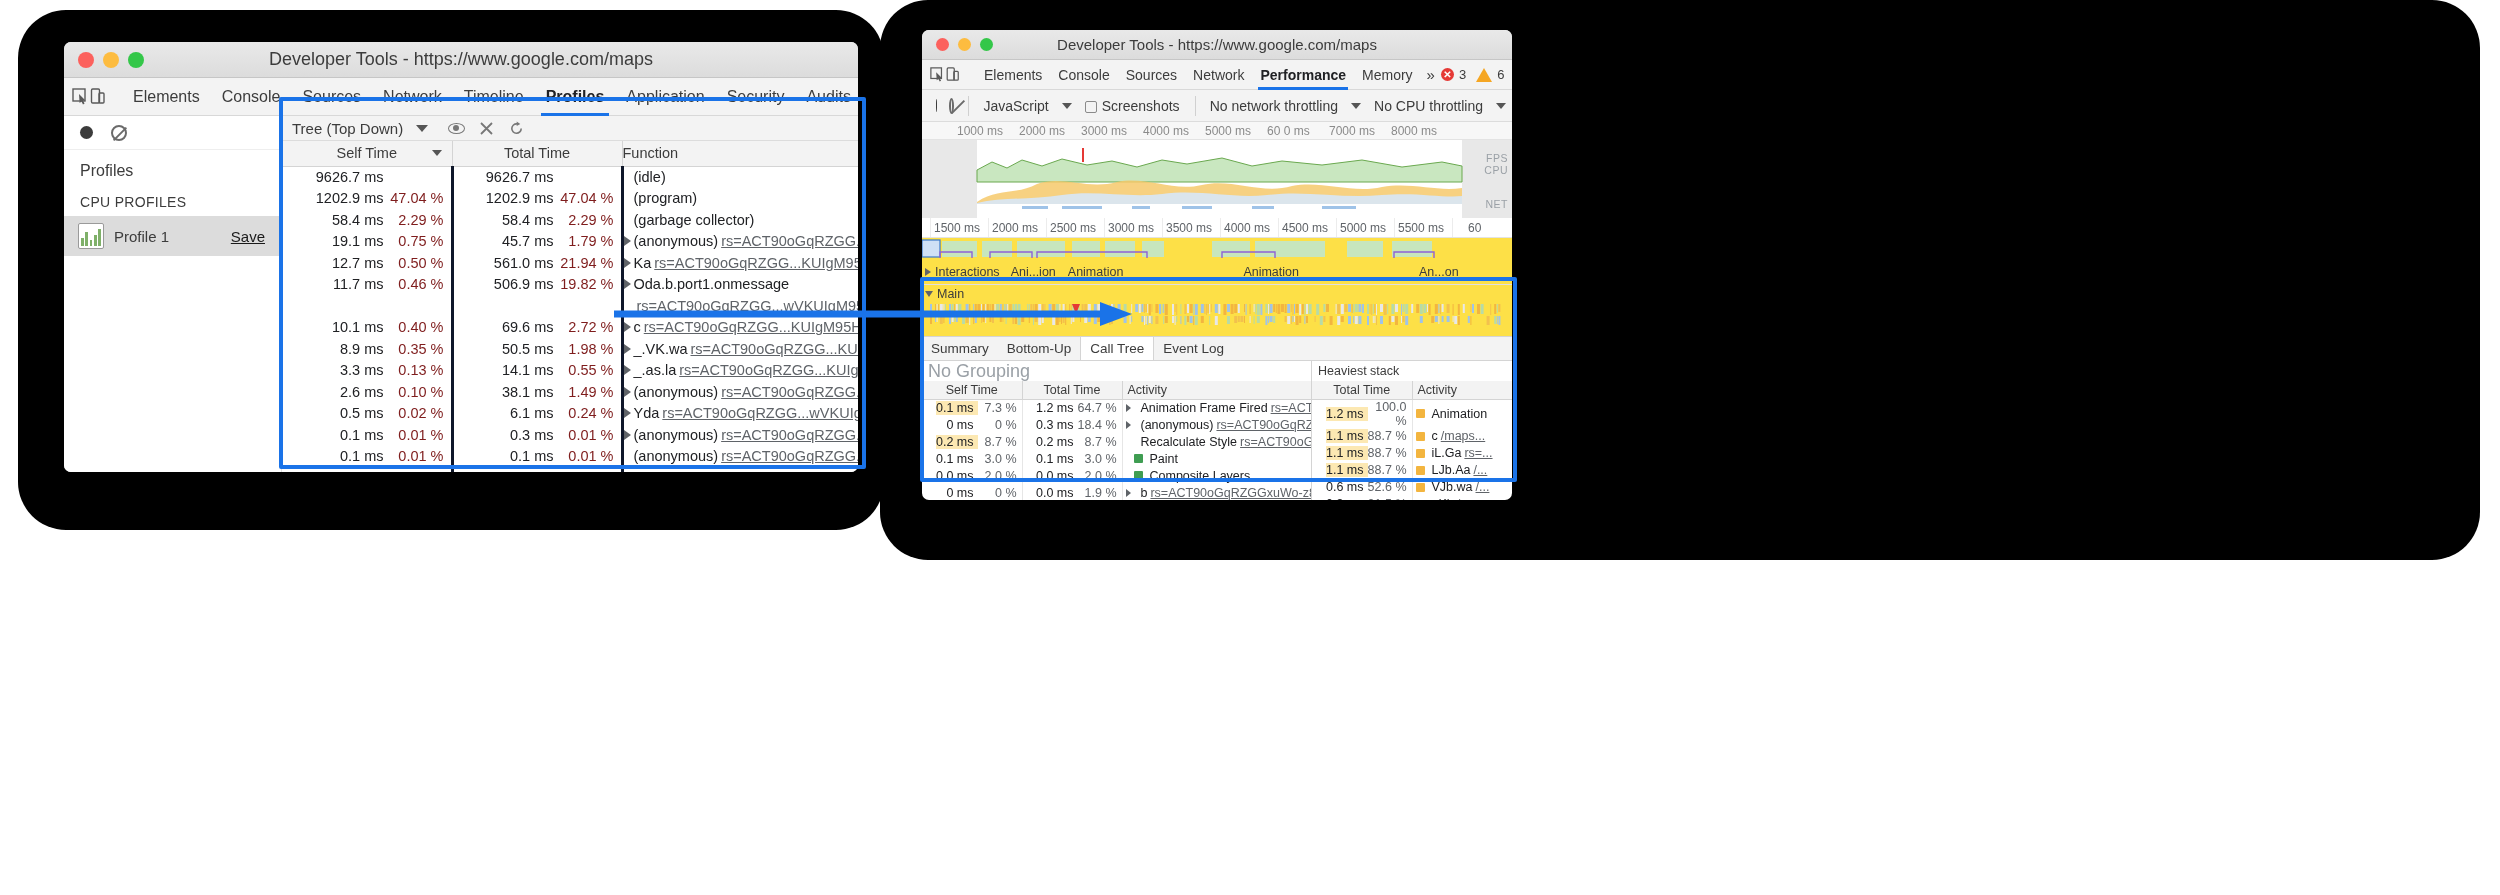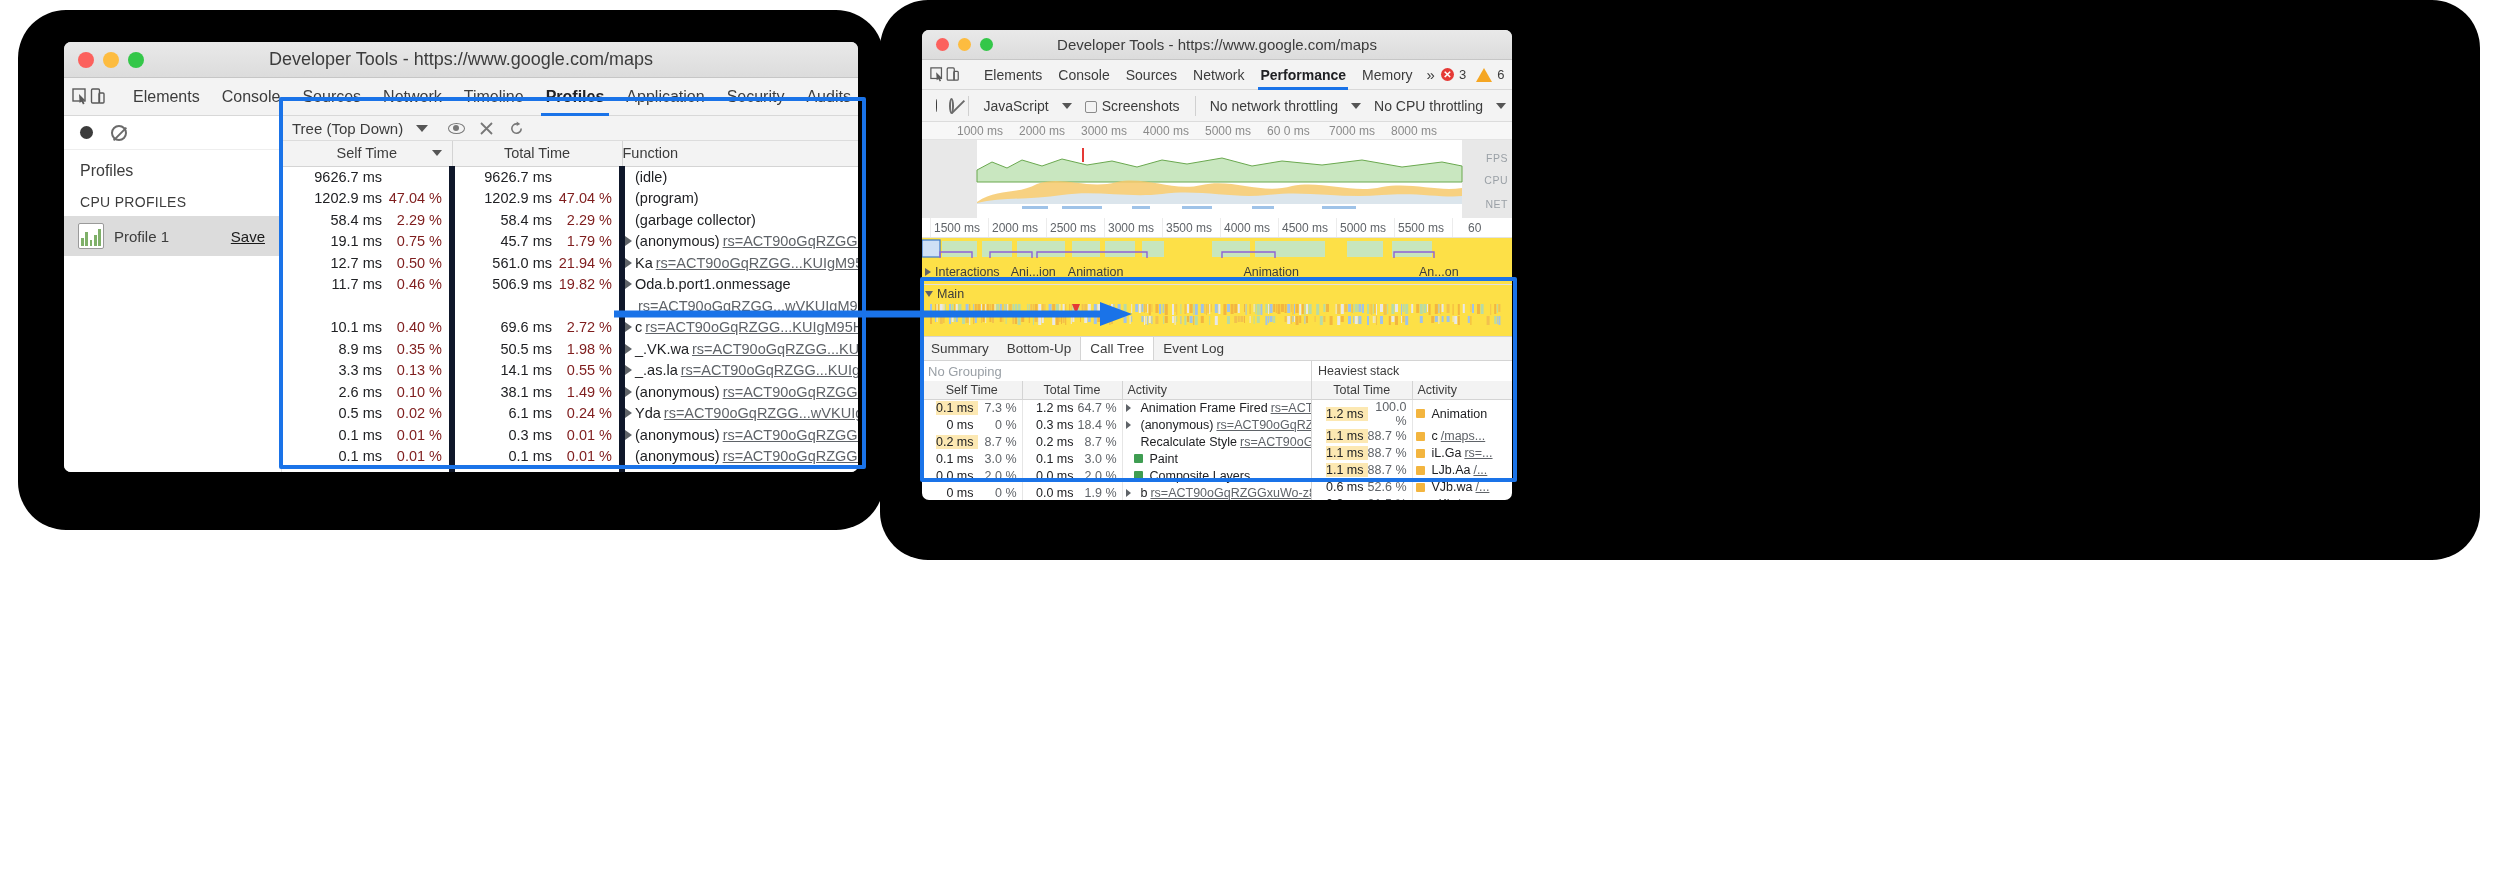--- a/index.html
+++ b/index.html
@@ -122,21 +122,21 @@
     background:#f3f3f3; border-bottom:1px solid #d4d4d4; border-right:1px solid #d4d4d4;
     font-size:14.5px; font-weight:normal; color:#3c3c3c; height:25px; text-align:center;
     position:relative;
   }
   table.tree th .thsort{
     position:absolute; right:10px; top:9px;
     width:0;height:0;border-left:5px solid transparent;border-right:5px solid transparent;
     border-top:6px solid #555;
   }
   table.tree td { font-size:14.5px; color:#202124; height:21.5px; padding:0; vertical-align:middle; }
-  td.c-self, td.c-total { border-right:6px solid #0f172a; }
+  td.c-self, td.c-total { border-right:3px solid #0f172a; }
   .numwrap{ display:flex; justify-content:flex-end; align-items:center; }
   .num{ text-align:right; padding-right:5px; }
   .pct{ width:62px; text-align:right; color:#7f1d1d; padding-right:7px; }
   td.c-func { padding-left:6px; }
   .fnline{display:flex;align-items:center;gap:3px;}
   .arrow{ width:0;height:0;border-top:5px solid transparent;border-bottom:5px solid transparent;
           border-left:7px solid #5f6368; flex:0 0 auto;}
   .arrow.hidden{visibility:hidden;}
   .fname{ white-space:nowrap; }
   .furl{ margin-left:auto; color:#5f6368; text-decoration:underline; white-space:nowrap;
@@ -177,21 +177,21 @@
   .tri-d{width:0;height:0;border-left:4px solid transparent;border-right:4px solid transparent;
          border-top:6px solid #5f6368;}
 
   .bottom-tabs{
     height:25px; background:#f3f3f3; border-top:1px solid #d4d4d4; border-bottom:1px solid #d4d4d4;
     display:flex; align-items:stretch; font-size:13.5px; color:#3c3c3c;
   }
   .btab{ padding:0 9px; display:flex;align-items:center; }
   .btab.active{ background:#fff; border-left:1px solid #d4d4d4; border-right:1px solid #d4d4d4;}
 
-  .ct-grouping{ height:20px; font-size:13px; color:#9aa0a6; padding-left:6px; display:flex;align-items:center;}
+  .ct-grouping{ height:20px; font-size:18px; color:#9aa0a6; padding-left:6px; display:flex;align-items:center;}
   table.ct{ width:100%; border-collapse:collapse; table-layout:fixed;}
   table.ct th{ background:#f3f3f3;border-bottom:1px solid #d4d4d4;border-right:1px solid #d4d4d4;
      font-size:12.5px;font-weight:normal;color:#3c3c3c;height:18px;position:relative;}
   table.ct td{ font-size:12.5px;color:#202124;height:17px;padding:0;}
   table.ct td.n{ border-right:1px solid #e6e6e6;}
   .ctnum{ display:flex; justify-content:flex-end; align-items:center;}
   .ctnum .v{ padding-right:4px;}
   .ctnum .p{ width:44px; text-align:right; padding-right:5px; color:#5f6368;}
   .hlbg{ background:#fce8b2; }
   .hlgreen{ color:#137333; }
@@ -724,21 +724,21 @@
         <rect x="100" y="66" width="26" height="3"></rect>
           <rect x="140" y="66" width="40" height="3"></rect>
         <rect x="210" y="66" width="18" height="3"></rect>
           <rect x="260" y="66" width="30" height="3"></rect>
         <rect x="330" y="66" width="22" height="3"></rect>
           <rect x="400" y="66" width="34" height="3"></rect>
       </g>
       <rect x="160" y="8" width="2" height="14" fill="#e53935"></rect>
     </svg>
     <span class="ov-label" style="top:12px;">FPS</span>
-    <span class="ov-label" style="top:34px;">CPU</span>
+    <span class="ov-label" style="top:24px;">CPU</span>
     <span class="ov-label" style="top:58px;">NET</span>
   </div>
 
   <div class="ruler2" id="tl-ruler">
       <div class="tickline" style="left: 8px;"></div>
       <span style="left: 12px;">1500 ms</span>
       <div class="tickline" style="left: 66px;"></div>
       <span style="left: 70px;">2000 ms</span>
       <div class="tickline" style="left: 124px;"></div>
       <span style="left: 128px;">2500 ms</span>

